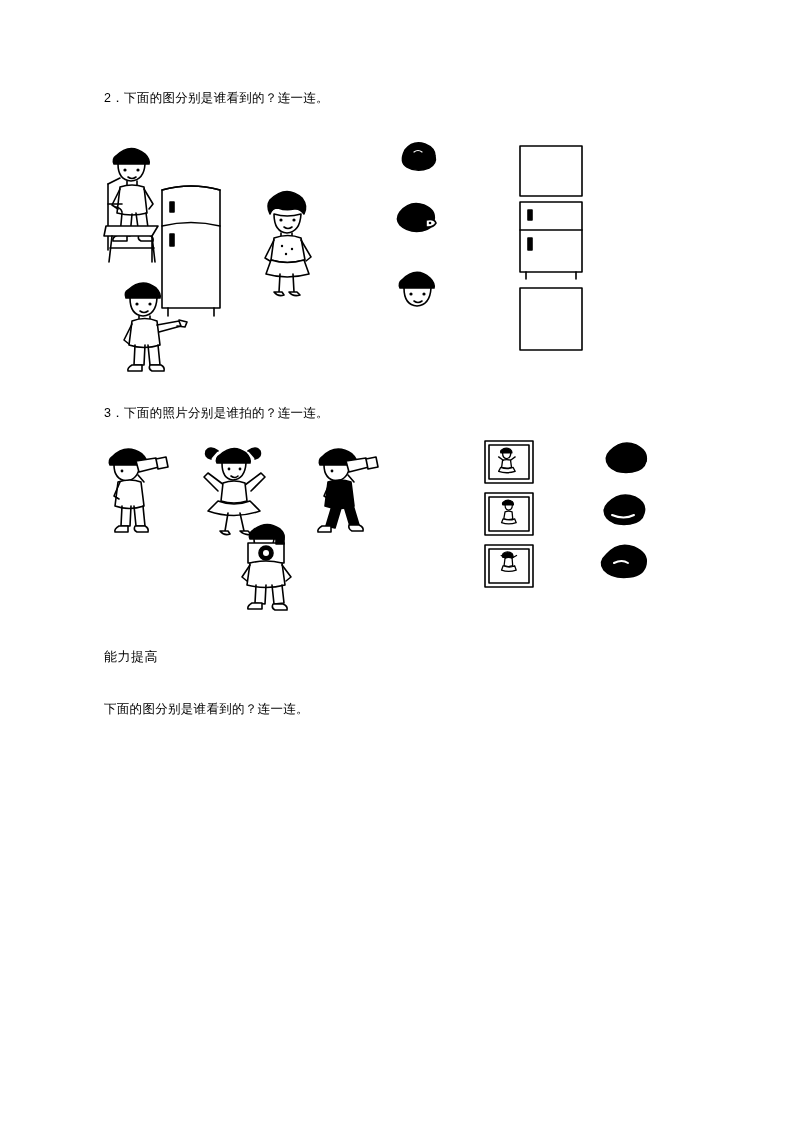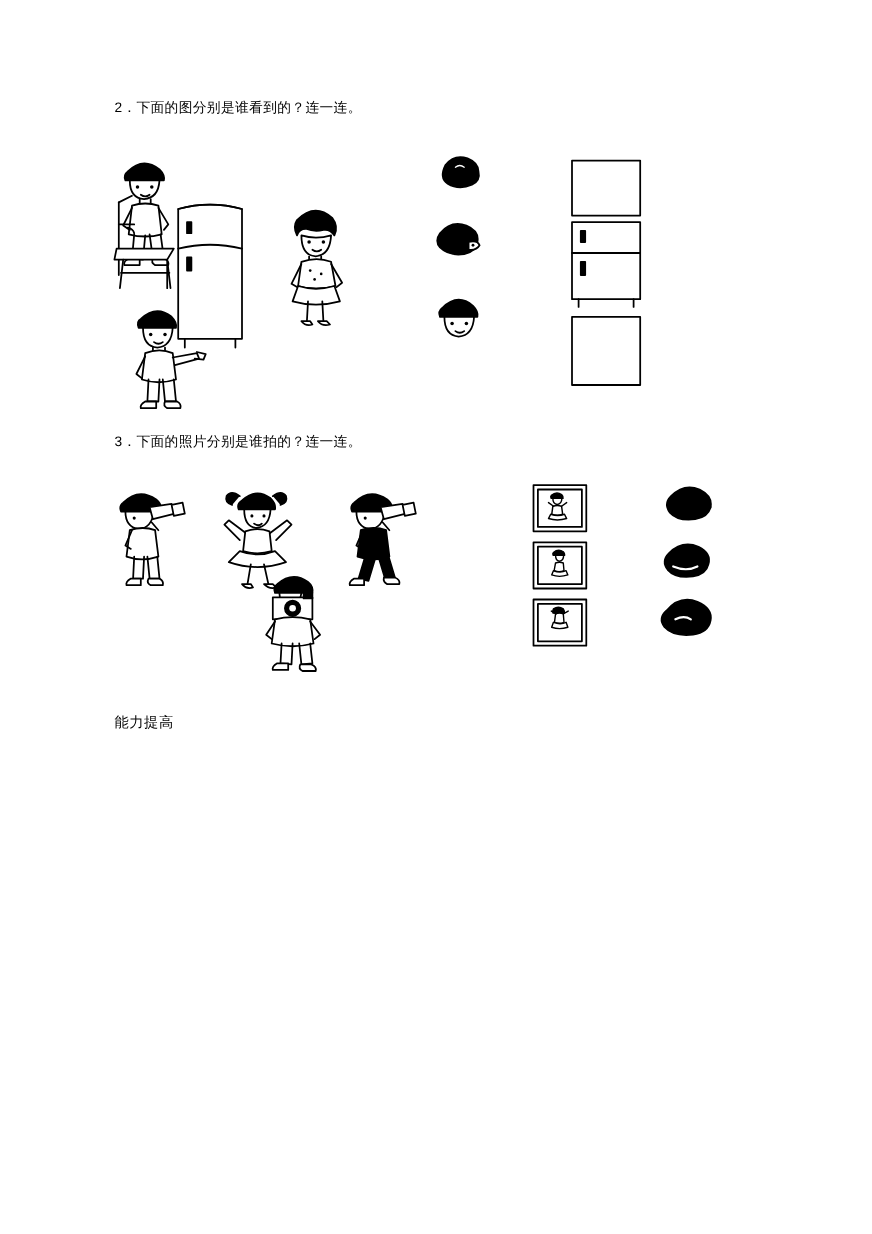--- a/index.html
+++ b/index.html
@@ -25,21 +25,21 @@
   }
   .q-text {
     position: absolute;
     font-size: 12.5px;
     line-height: 1.5;
     color: #000;
     letter-spacing: 0.3px;
     white-space: nowrap;
   }
   .q2-text { left: 104px; top: 89px; }
-  .q3-text { left: 104px; top: 392px; }
+  .q3-text { left: 104px; top: 404px; }
   .section-title {
     position: absolute;
     left: 104px;
     top: 648px;
     font-size: 13px;
     font-weight: normal;
     letter-spacing: 0.5px;
     white-space: nowrap;
   }
   .q4-text { left: 104px; top: 700px; }
@@ -307,14 +307,15 @@
         <g>
           <path d="M506 120 q12 -14 28 -8 q14 6 12 17 q-2 11 -16 13 q-18 2 -26 -7 q-6 -8 2 -15 z" fill="#000" stroke="#000"></path>
           <path d="M514 128 q8 -4 14 0" stroke="#fff" stroke-width="2"></path>
         </g>
 
       </g>
     </svg>
   </div>
 
   <div class="section-title">能力提高</div>
+  <div class="q-text q4-text">下面的图分别是谁看到的？连一连。</div>
 
 </div>
 
 </body></html>

